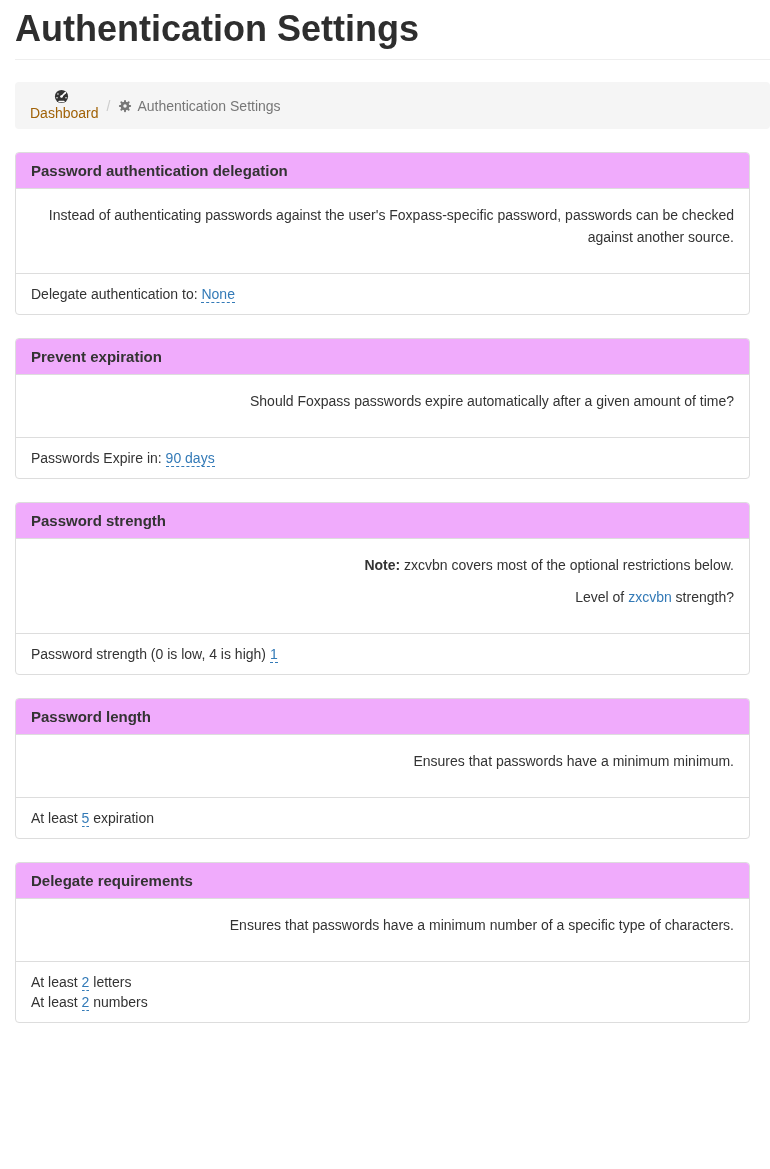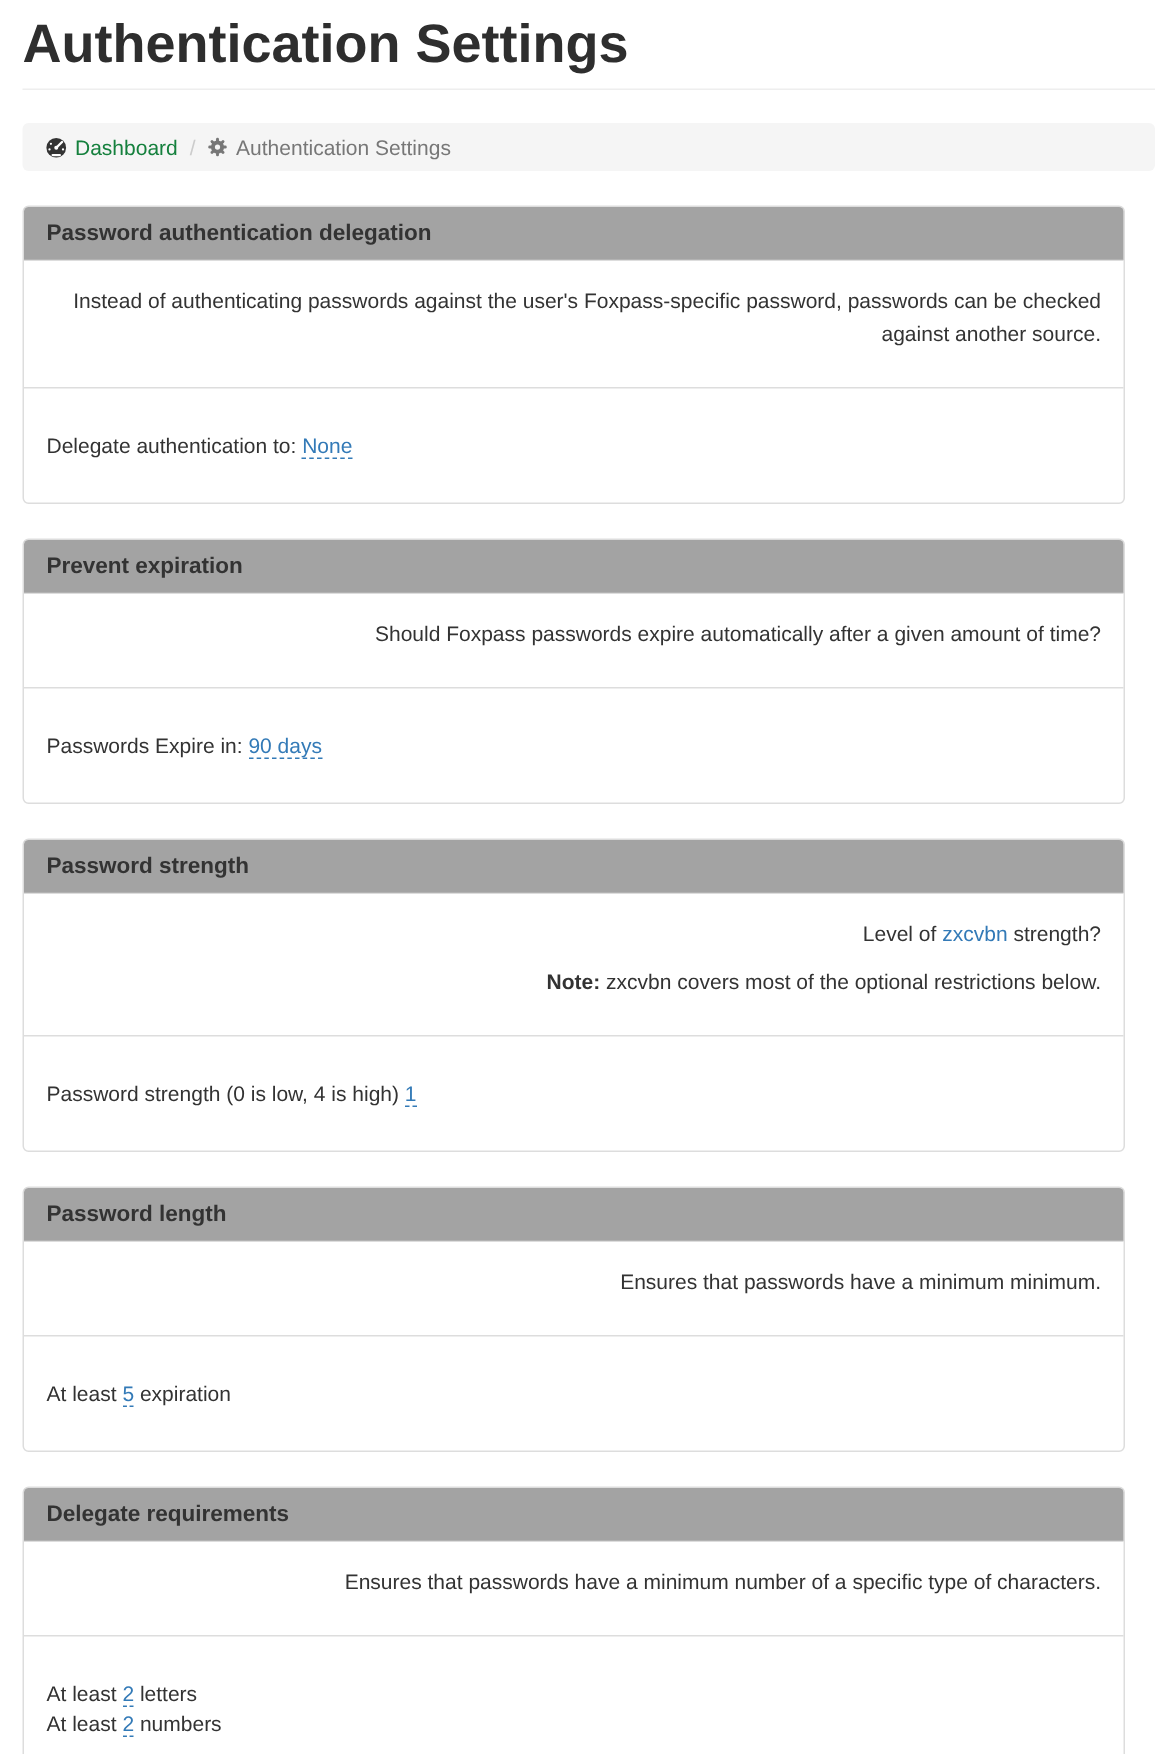--- a/index.html
+++ b/index.html
@@ -31,56 +31,57 @@
     background: #f5f5f5;
     border-radius: 4px;
     padding: 7px 15px;
     font-size: 14px;
     line-height: 18px;
     color: #777777;
     display: flex;
     align-items: center;
   }
   .breadcrumb a {
-    color: #15803d;
+    color: #a16207;
     text-decoration: none;
     display: inline-flex;
     align-items: center;
+    flex-direction: column;
   }
   .breadcrumb .sep { color: #cccccc; margin: 0 8px; }
   .breadcrumb .crumb-current { display: inline-flex; align-items: center; color: #777777; }
   .bc-icon { display: inline-block; margin-right: 5px; line-height: 0; }
 
   
   .panel {
     width: 735px;
     margin-top: 23px;
     border: 1px solid #dddddd;
     border-radius: 4px;
     background: #ffffff;
   }
   .panel-heading {
-    background: #a3a3a3;
+    background: #f0abfc;
     border-bottom: 1px solid #dddddd;
     border-radius: 3px 3px 0 0;
     padding: 9px 15px;
     font-size: 15px;
     font-weight: bold;
     color: #333333;
   }
   .panel-body {
     padding: 15px 15px 15px 15px;
     font-size: 14px;
     line-height: 22px;
     text-align: right;
   }
   .panel-body p { margin: 0 0 10px 0; }
   .setting-row {
     border-top: 1px solid #dddddd;
-    padding: 28px 15px;
+    padding: 10px 15px;
     font-size: 14px;
     line-height: 20px;
   }
   .setting-line { line-height: 20px; }
 
   a.plain-link { color: #337ab7; text-decoration: none; }
   a.editable-link {
     color: #337ab7;
     text-decoration: none;
     border-bottom: 1px dashed #337ab7;
@@ -144,22 +145,22 @@
       <p>Should Foxpass passwords expire automatically after a given amount of time?</p>
     </div>
     <div class="setting-row">
       <span>Passwords Expire in: </span><a href="#" class="editable-link">90 days</a>
     </div>
   </section>
 
   <section class="panel">
     <div class="panel-heading">Password strength</div>
     <div class="panel-body">
+      <p><span class="note-label">Note:</span><span> zxcvbn covers most of the optional restrictions below.</span></p>
       <p><span>Level of </span><a href="#" class="plain-link">zxcvbn</a><span> strength?</span></p>
-      <p><span class="note-label">Note:</span><span> zxcvbn covers most of the optional restrictions below.</span></p>
     </div>
     <div class="setting-row">
       <span>Password strength (0 is low, 4 is high) </span><a href="#" class="editable-link">1</a>
     </div>
   </section>
 
 
   <section class="panel">
     <div class="panel-heading">Password length</div>
     <div class="panel-body">

